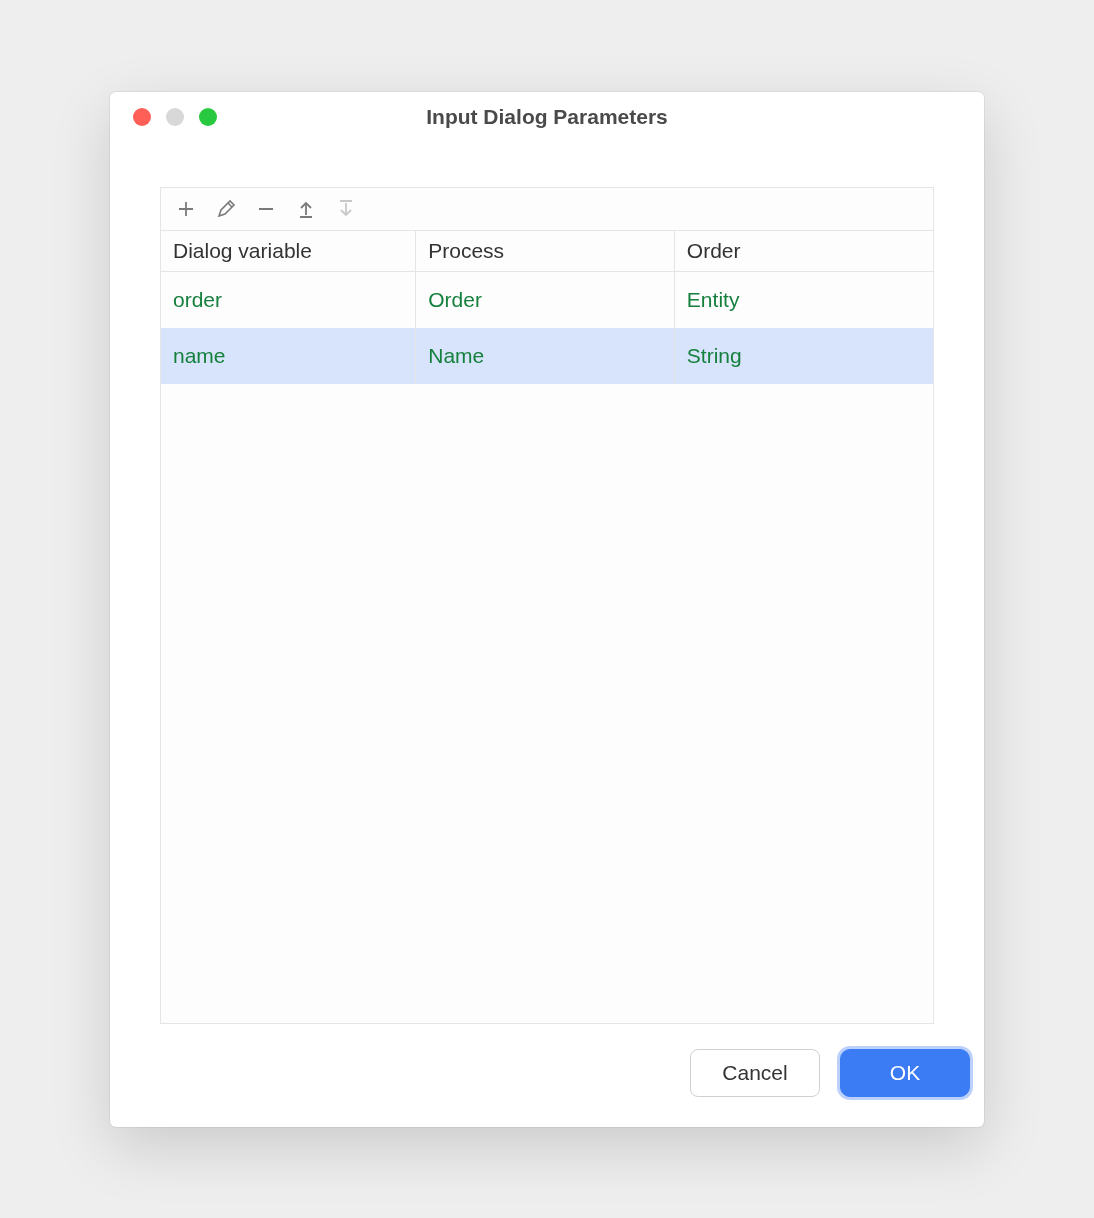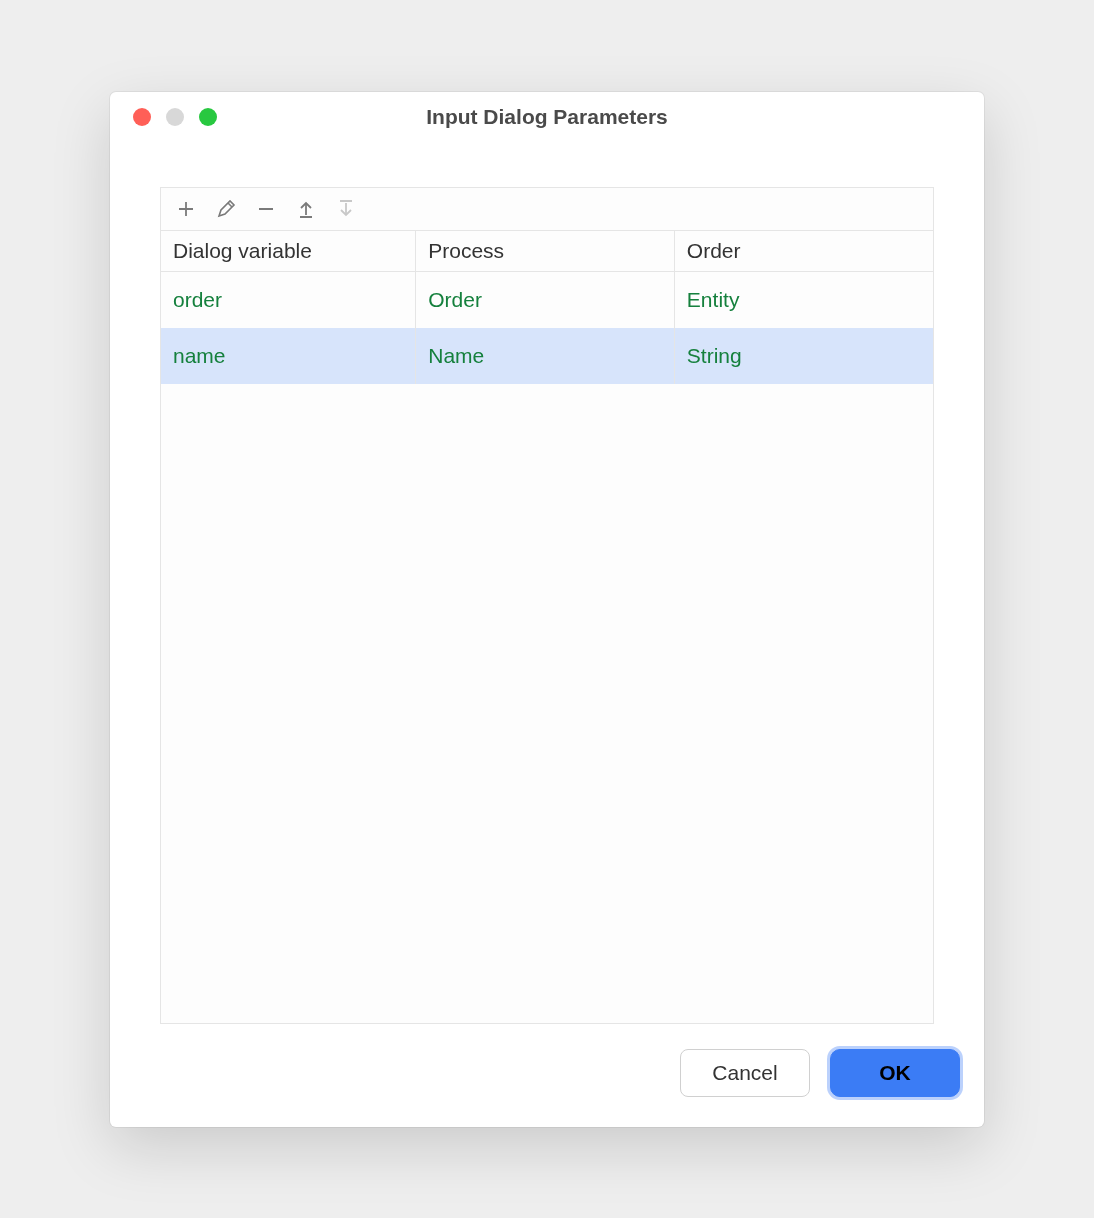--- a/index.html
+++ b/index.html
@@ -123,21 +123,21 @@
       border-right: none;
       margin-top: 16px;
     }
     tr.selected td {
       background: #d7e4fb;
     }
     .col-process { width: 33%; }
     .col-caption { width: 33.5%; }
     .col-type { width: 33.5%; }
     .footer {
-      padding: 25px 24px 30px;
+      padding: 25px 14px 30px;
       display: flex;
       justify-content: flex-end;
       gap: 20px;
       flex-shrink: 0;
       text-align: right;
     }
     .btn {
       height: 48px;
       min-width: 130px;
       border-radius: 8px;
@@ -150,24 +150,23 @@
       padding: 0 28px;
     }
     .btn-cancel {
       background: #ffffff;
       border: 1px solid #d0d0d0;
       color: #333;
     }
     .btn-ok {
       background: #3b7cf5;
       border: 1px solid #3b7cf5;
-      color: #000000;
+      color: #ffffff;
       box-shadow: 0 0 0 3px rgba(59,124,245,0.35);
       border-radius: 10px;
-      font-weight: bold;
     }
   </style>
 </head>
 <body>
 
 <div class="window">
   <div class="titlebar">
     <div class="traffic-lights">
       <div class="traffic-light tl-red"></div>
       <div class="traffic-light tl-yellow"></div>

